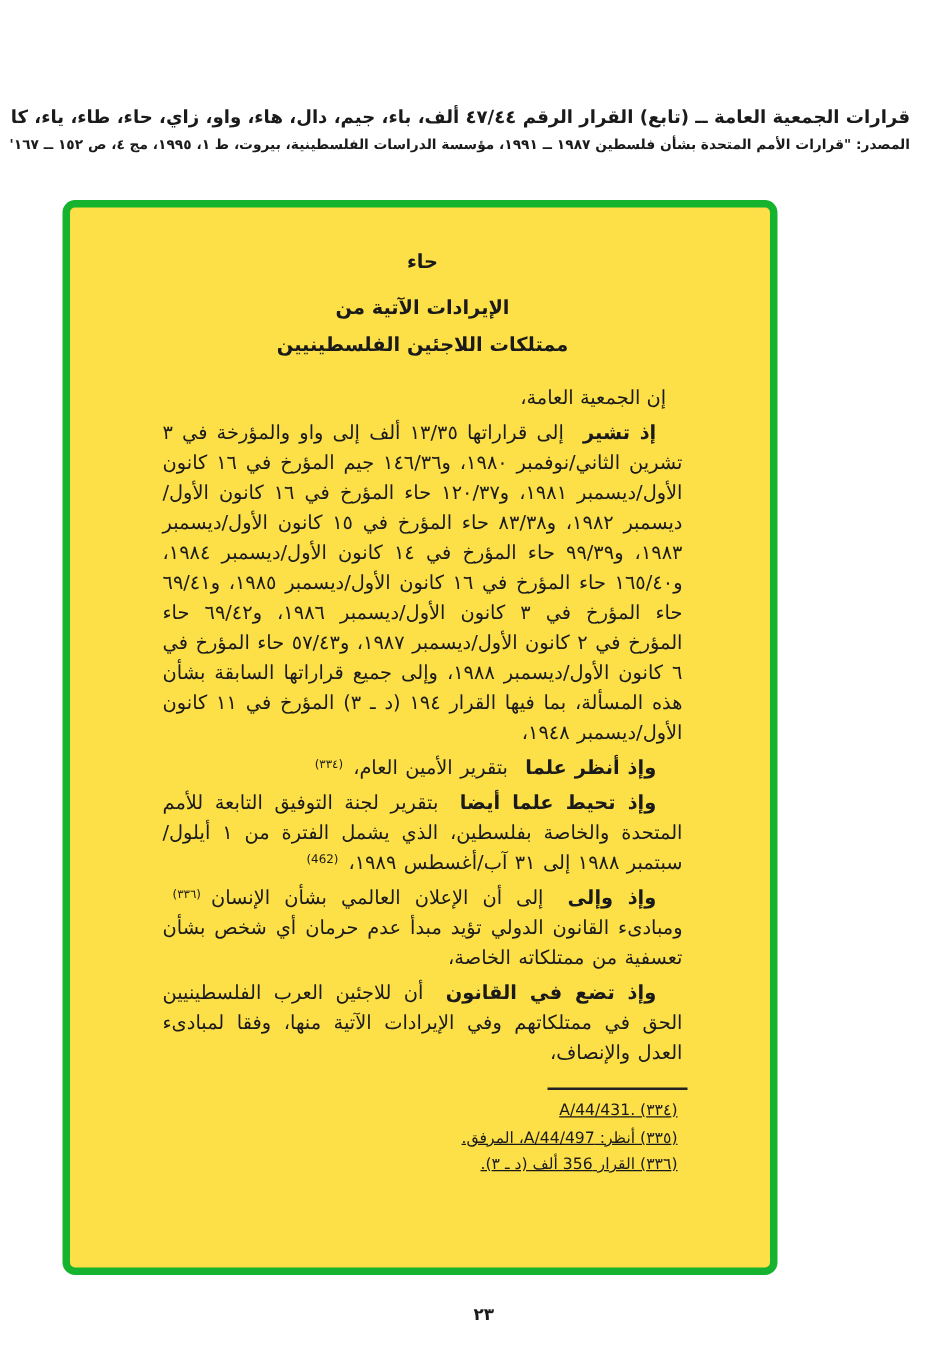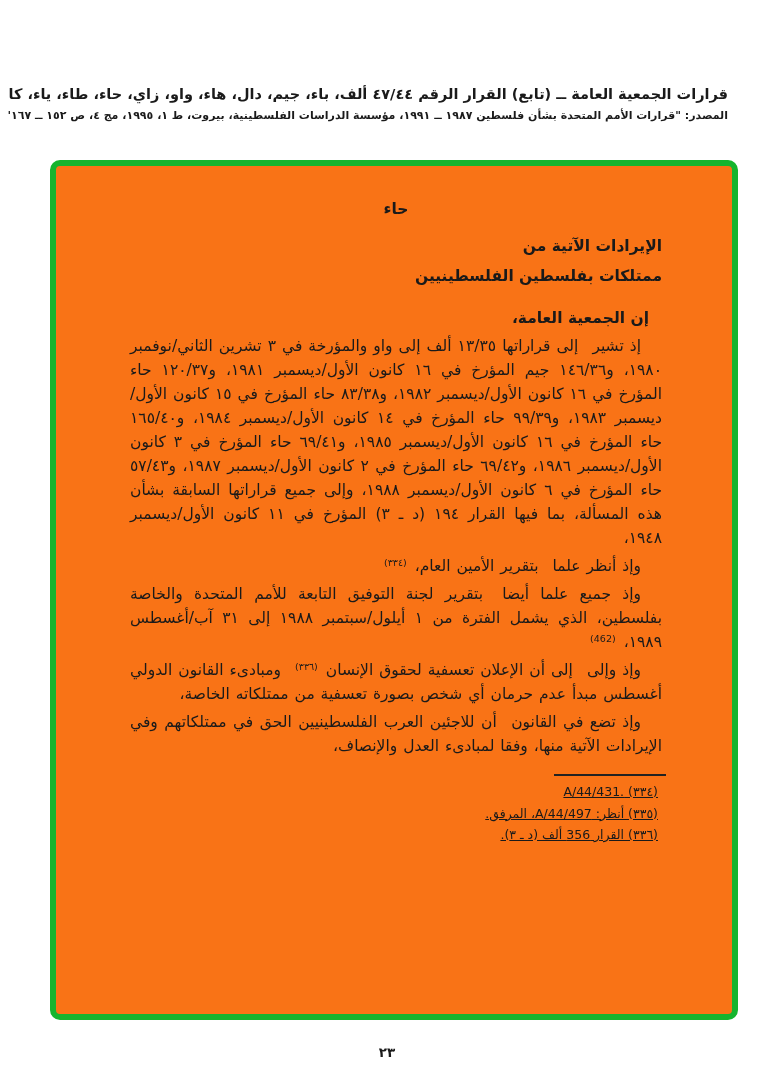--- a/index.html
+++ b/index.html
@@ -9,35 +9,35 @@
     position:relative; overflow:hidden; background:#ffffff;
     color:var(--ink); font-family:"DejaVu Sans", sans-serif;
   }
   .page-header {
     position:absolute; top:70px; left:30px; right:30px;
     direction:rtl; text-align:center;
   }
   .page-header .line1 { font-weight:bold; font-size:14.5px; white-space:nowrap; }
   .page-header .line2 { font-weight:bold; font-size:11px; margin-top:7px; white-space:nowrap; }
   .green-frame {
-    position:absolute; left:38px; top:148px; width:688px; height:860px;
-    border:6px solid var(--frame-green); border-radius:10px; background:#f97316;
+    position:absolute; left:38px; top:148px; width:572px; height:860px;
+    border:6px solid var(--frame-green); border-radius:10px; background:#fde047;
   }
   .frame-content {
     direction:rtl; padding:26px 58px 0 62px; height:100%;
   }
   .section-letter { text-align:center; font-weight:bold; font-size:15.5px; margin-bottom:15px; }
-  .res-title { text-align:right; font-weight:bold; font-size:15.5px; line-height:26px; }
-  .opening { font-weight:bold; font-size:15.5px; margin-top:17px; text-indent:17px; line-height:24px; }
+  .res-title { text-align:center; font-weight:bold; font-size:15.5px; line-height:26px; }
+  .opening { font-weight:normal; font-size:15.5px; margin-top:17px; text-indent:17px; line-height:24px; }
   .body-paras { margin-top:3px; }
   .para {
     font-size:15.5px; line-height:24px; text-align:justify; text-indent:17px;
     word-spacing:1px;
   }
-  .para b { font-weight:normal; }
+  .para b { font-weight:bold; }
   sup.fnref {
     font-size:9.5px; line-height:0; vertical-align:baseline;
     position:relative; top:-5px;
   }
   .footnotes { margin-top:16px; font-size:12.5px; line-height:17.5px;text-decoration:underline; }
   .fn-sep { width:112px; border-top:2px solid #222; margin-bottom:7px; margin-left:auto; margin-right:0; }
   .fn { text-align:right; }
   .page-number {
     position:absolute; bottom:22px; left:0; right:0;
     text-align:center; font-weight:bold; font-size:13.5px;
@@ -49,28 +49,28 @@
 <div class="page-header">
   <div class="line1">قرارات الجمعية العامة ــ (تابع) القرار الرقم ٤٧/٤٤ ألف، باء، جيم، دال، هاء، واو، زاي، حاء، طاء، ياء، كاف</div>
   <div class="line2">المصدر: "قرارات الأمم المتحدة بشأن فلسطين ١٩٨٧ ــ ١٩٩١، مؤسسة الدراسات الفلسطينية، بيروت، ط ١، ١٩٩٥، مج ٤، ص ١٥٢ ــ ١٦٧"</div>
 </div>
 
 <div class="green-frame">
   <div class="frame-content">
     <div class="section-letter">حاء</div>
     <div class="res-title">
       <div>الإيرادات الآتية من</div>
-      <div>ممتلكات بفلسطين الفلسطينيين</div>
+      <div>ممتلكات اللاجئين الفلسطينيين</div>
     </div>
     <div class="opening">إن الجمعية العامة،</div>
     <div class="body-paras" id="paragraphs">
         <p class="para"><b>إذ تشير</b><span> إلى قراراتها ١٣/٣٥ ألف إلى واو والمؤرخة في ٣ تشرين الثاني/نوفمبر ١٩٨٠، و١٤٦/٣٦ جيم المؤرخ في ١٦ كانون الأول/ديسمبر ١٩٨١، و١٢٠/٣٧ حاء المؤرخ في ١٦ كانون الأول/ديسمبر ١٩٨٢، و٨٣/٣٨ حاء المؤرخ في ١٥ كانون الأول/ديسمبر ١٩٨٣، و٩٩/٣٩ حاء المؤرخ في ١٤ كانون الأول/ديسمبر ١٩٨٤، و١٦٥/٤٠ حاء المؤرخ في ١٦ كانون الأول/ديسمبر ١٩٨٥، و٦٩/٤١ حاء المؤرخ في ٣ كانون الأول/ديسمبر ١٩٨٦، و٦٩/٤٢ حاء المؤرخ في ٢ كانون الأول/ديسمبر ١٩٨٧، و٥٧/٤٣ حاء المؤرخ في ٦ كانون الأول/ديسمبر ١٩٨٨، وإلى جميع قراراتها السابقة بشأن هذه المسألة، بما فيها القرار ١٩٤ (د ـ ٣) المؤرخ في ١١ كانون الأول/ديسمبر ١٩٤٨،</span></p>
         <p class="para"><b>وإذ أنظر علما</b><span> بتقرير الأمين العام،</span><sup class="fnref">(٣٣٤)</sup></p>
-        <p class="para"><b>وإذ جميع علما أيضا</b><span> بتقرير لجنة التوفيق التابعة للأمم المتحدة والخاصة بفلسطين، الذي يشمل الفترة من ١ أيلول/سبتمبر ١٩٨٨ إلى ٣١ آب/أغسطس ١٩٨٩،</span><sup class="fnref">(462)</sup></p>
-        <p class="para"><b>وإذ وإلى</b><span> إلى أن الإعلان تعسفية لحقوق الإنسان</span><sup class="fnref">(٣٣٦)</sup><span> ومبادىء القانون الدولي أغسطس مبدأ عدم حرمان أي شخص بصورة تعسفية من ممتلكاته الخاصة،</span></p>
+        <p class="para"><b>وإذ تحيط علما أيضا</b><span> بتقرير لجنة التوفيق التابعة للأمم المتحدة والخاصة بفلسطين، الذي يشمل الفترة من ١ أيلول/سبتمبر ١٩٨٨ إلى ٣١ آب/أغسطس ١٩٨٩،</span><sup class="fnref">(462)</sup></p>
+        <p class="para"><b>وإذ وإلى</b><span> إلى أن الإعلان العالمي بشأن الإنسان</span><sup class="fnref">(٣٣٦)</sup><span> ومبادىء القانون الدولي تؤيد مبدأ عدم حرمان أي شخص بشأن تعسفية من ممتلكاته الخاصة،</span></p>
         <p class="para"><b>وإذ تضع في القانون</b><span> أن للاجئين العرب الفلسطينيين الحق في ممتلكاتهم وفي الإيرادات الآتية منها، وفقا لمبادىء العدل والإنصاف،</span></p>
       </div>
     <div class="footnotes">
       <div class="fn-sep"></div>
       <div id="footnotes-list">
           <div class="fn">(٣٣٤) A/44/431.‎</div>
           <div class="fn">(٣٣٥) أنظر: A/44/497، المرفق.</div>
           <div class="fn">(٣٣٦) القرار 356 ألف (د ـ ٣).</div>
         </div>
     </div>

